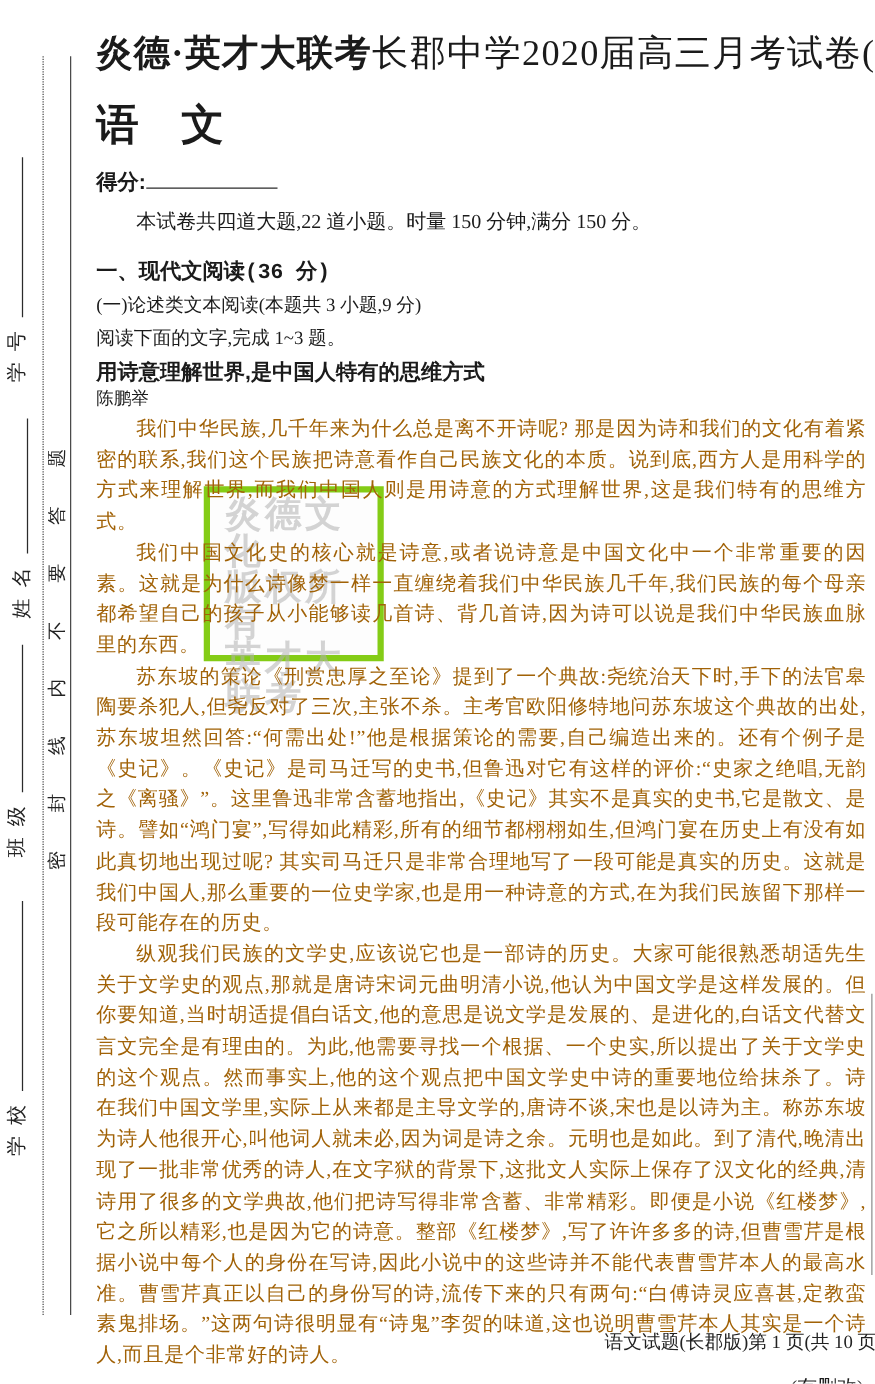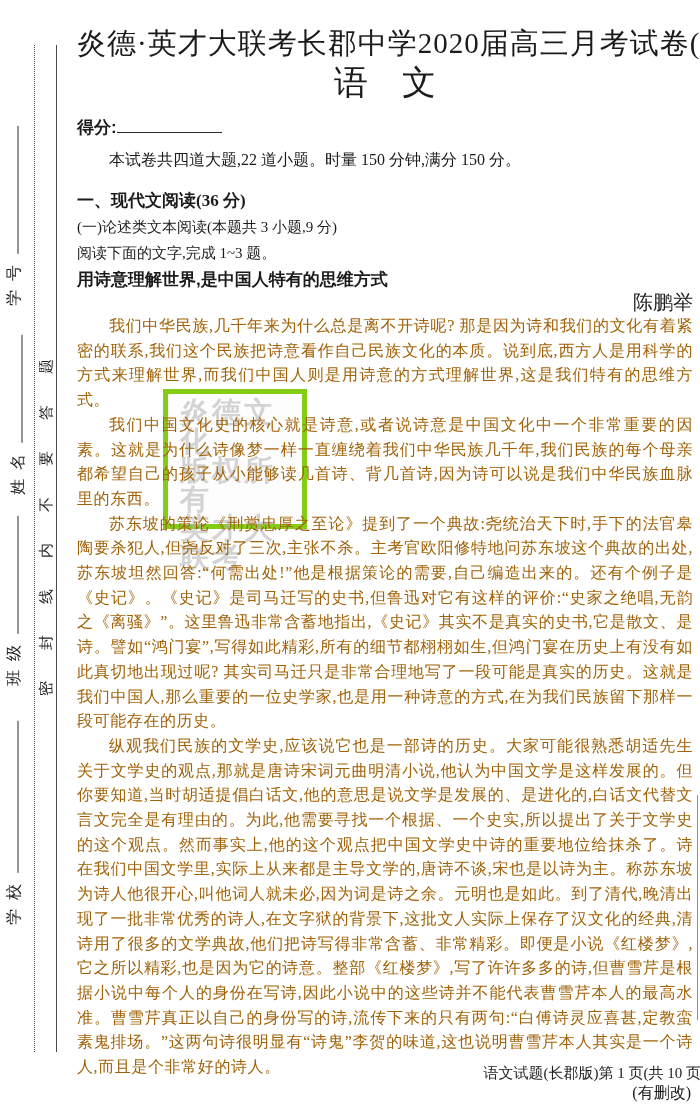--- a/index.html
+++ b/index.html
@@ -41,48 +41,48 @@
   .watermark div {
     font-size:29px; font-weight:bold; color:rgba(176,176,176,0.55);
     letter-spacing:3px; line-height:1;
     font-family:"Liberation Serif","DejaVu Serif",serif;
   }
 
   
   .content { position:absolute; left:77px; top:24px; width:616px; z-index:1; }
 
   .main-title { text-align:center; font-size:29px; line-height:38px; white-space:nowrap; }
-  .main-title .brush { font-weight:normal; letter-spacing:1px; }
+  .main-title .brush { font-weight:bold; letter-spacing:1px; }
   .main-title .kai   { font-weight:normal; letter-spacing:1px; }
 
   .subject {
-    text-align:center; font-size:34px; font-weight:normal; line-height:40px;
-    font-family:"Liberation Sans","DejaVu Sans",sans-serif;
+    text-align:left; font-size:34px; font-weight:bold; line-height:40px;
+    margin-top:18px; font-family:"Liberation Sans","DejaVu Sans",sans-serif;
   }
 
   .score-row { margin-top:14px; height:24px; text-align:left; font-size:17px; }
   .score-row .score-label { font-weight:bold; font-family:"Liberation Sans","DejaVu Sans",sans-serif; }
   .score-row .score-line {
     display:inline-block; width:105px; height:0.2em;
     border-bottom:1px solid #2b2b2b;
   }
 
   .paper-note { margin-top:8px; font-size:16px; line-height:24px; text-indent:2em; }
 
   .sec-heading {
     margin-top:16px; font-size:17px; line-height:26px; font-weight:bold;
-    font-family:Liberation Serif, serif;
+    font-family:Liberation Mono, monospace;
   }
   .sec-sub, .sec-intro { font-size:15px; line-height:26px; }
 
   .article-title {
     margin-top:2px; text-align:left; font-size:17px; line-height:24px;
     font-weight:bold; font-family:"Liberation Sans","DejaVu Sans",sans-serif;
   }
-  .article-author { text-align:right; font-size:20px; line-height:20px; }
+  .article-author { text-align:left; font-size:14px; line-height:20px; }
 
   .article-body { margin-top:2px; }
   .article-body p {
     font-size:16px; line-height:24.7px; letter-spacing:0.6px;
     text-align:justify; text-indent:2em; color:#a16207;
   }
   .article-note { text-align:right; font-size:16px; line-height:26px; padding-right:2px; }
 
   .footer {
     position:absolute; left:90px; top:1064px; width:616px;

